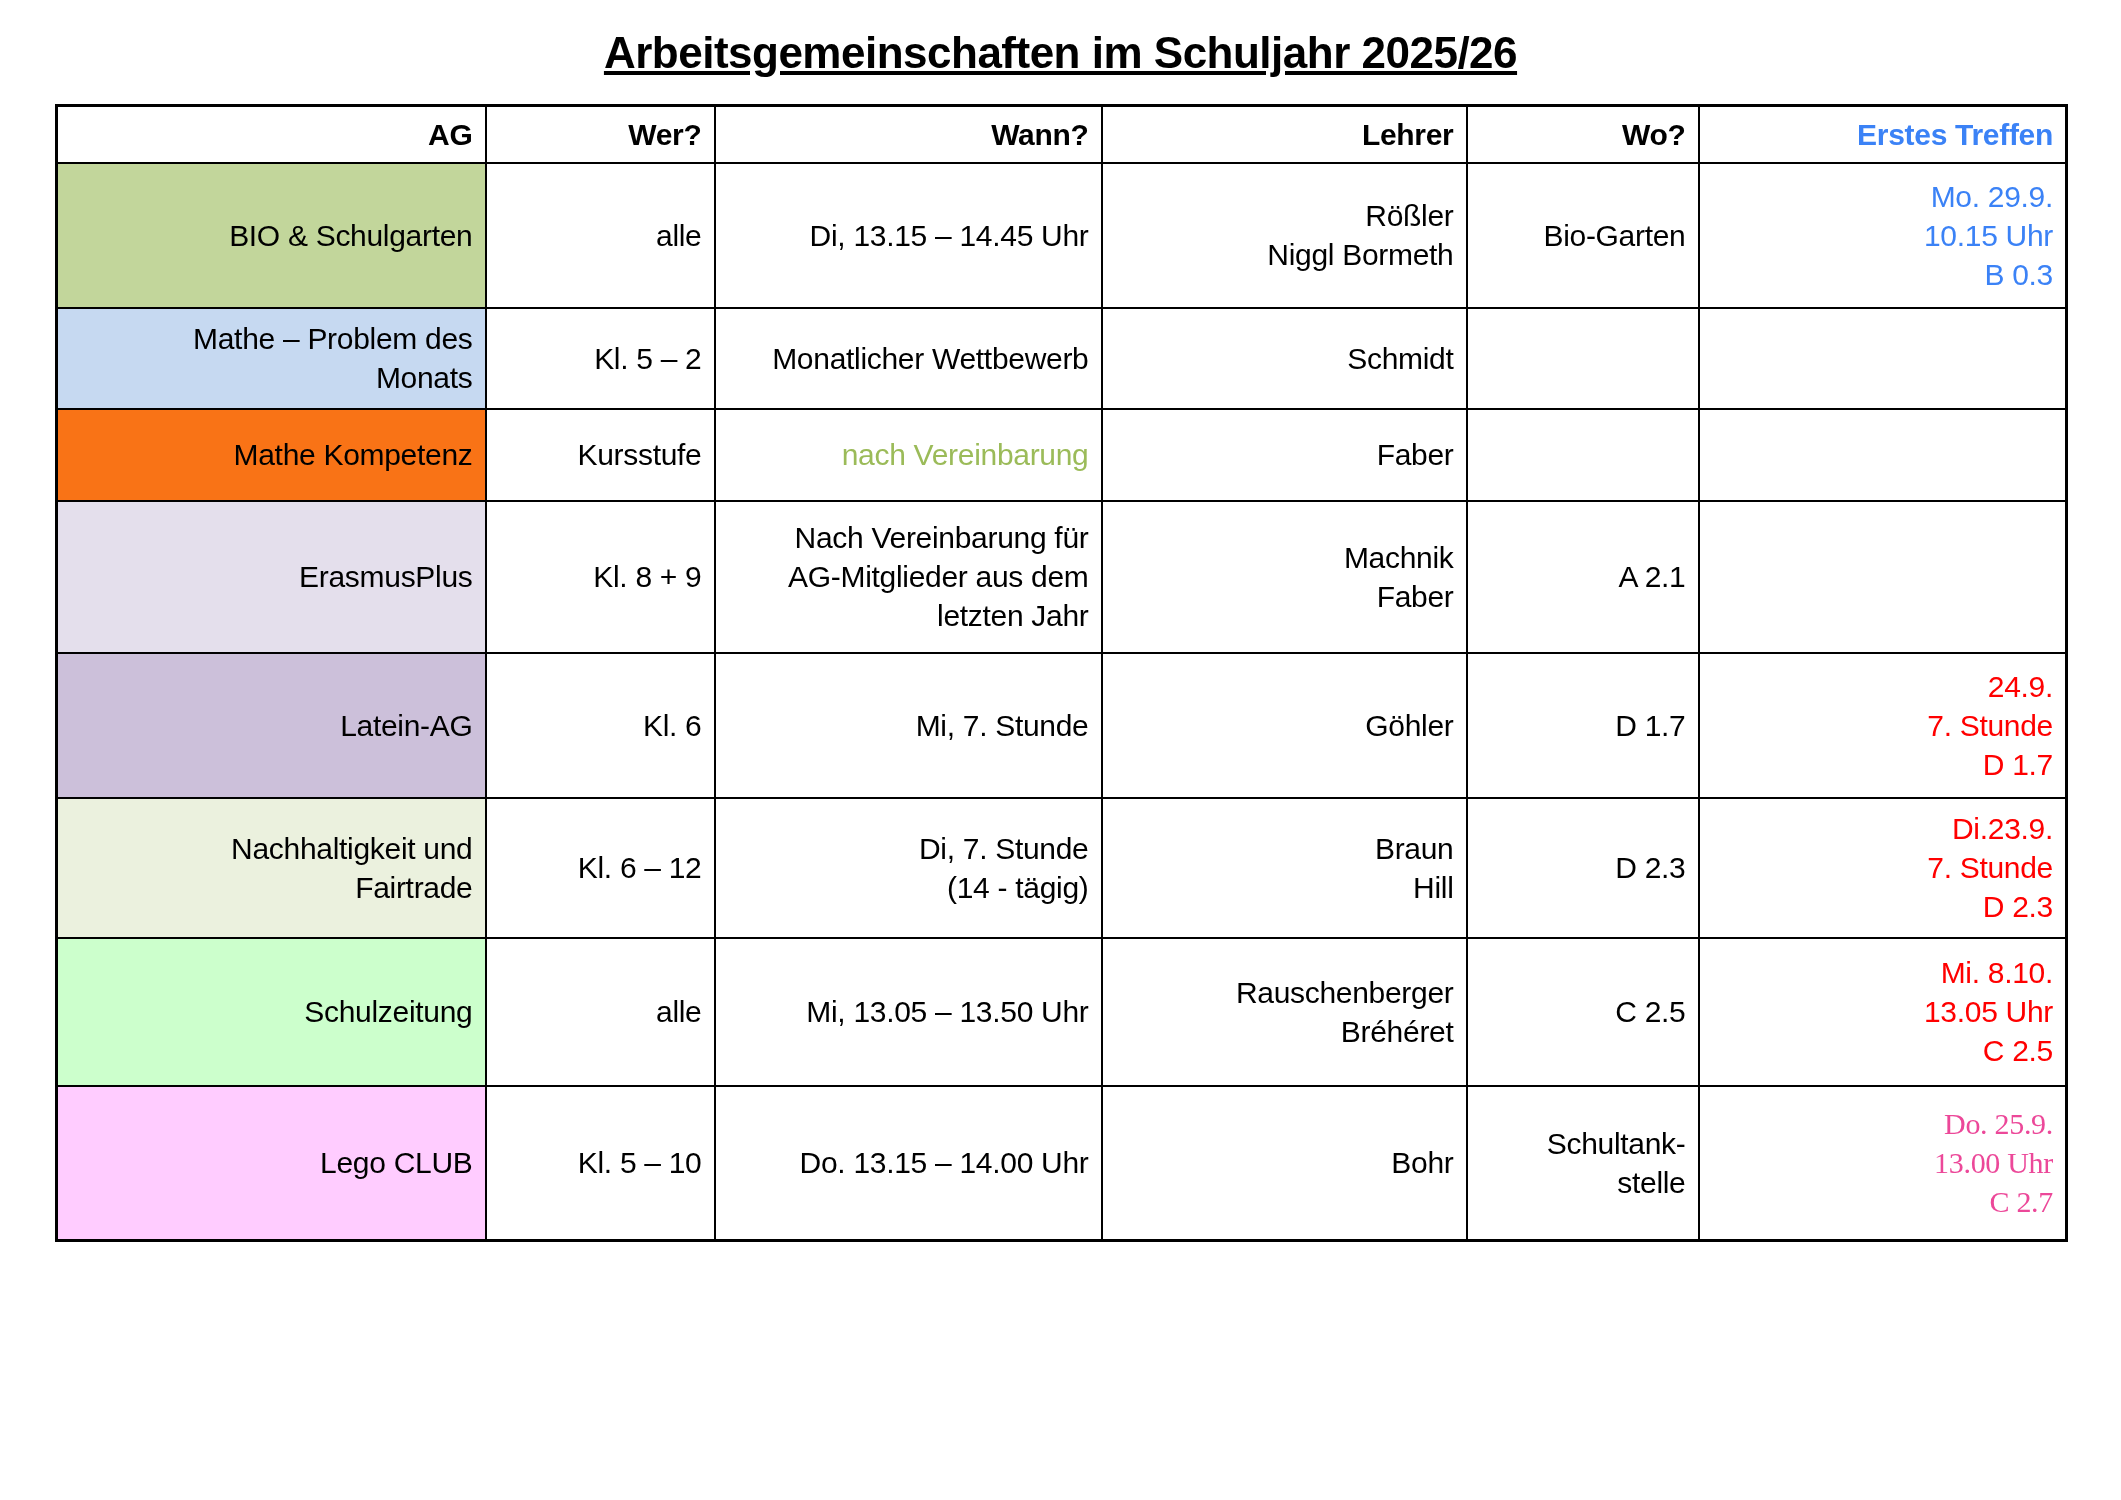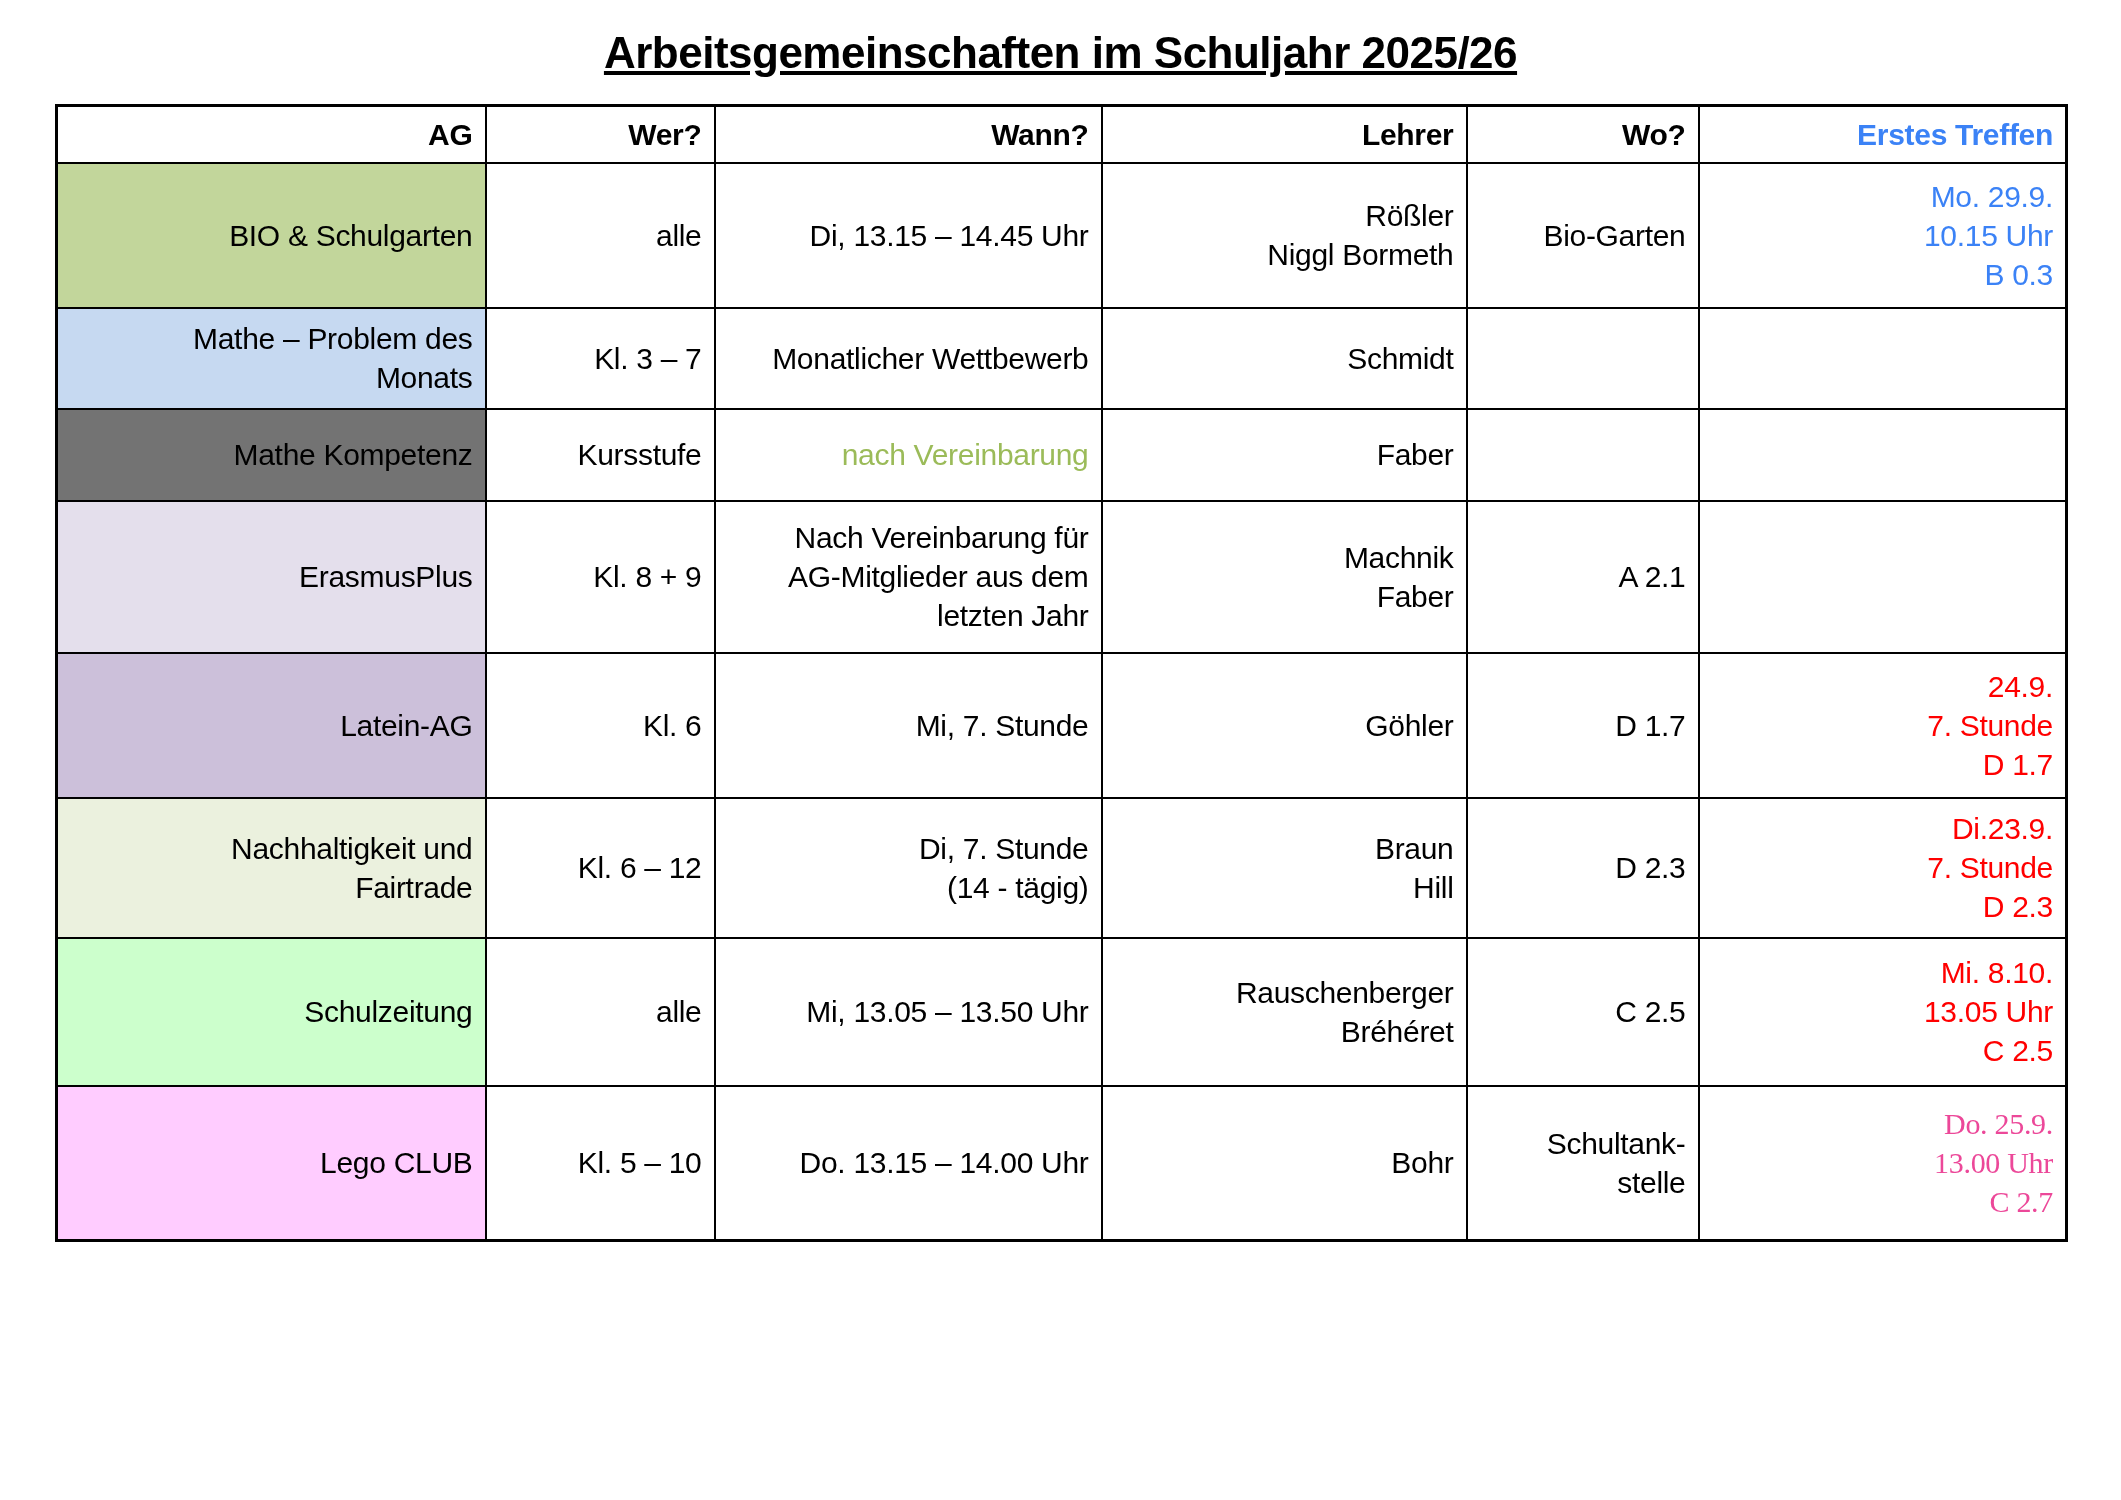--- a/index.html
+++ b/index.html
@@ -84,29 +84,29 @@
 Niggl Bormeth</td>
         <td>Bio-Garten</td>
         <td style="color: #3b82f6;">Mo. 29.9.
 10.15 Uhr
 B 0.3</td>
       </tr>
 
       <tr style="height:101px">
         <td style="background-color: rgb(198, 217, 241);">Mathe – Problem des
 Monats</td>
-        <td>Kl. 3 – 7</td>
+        <td>Kl. 5 – 2</td>
         <td>Monatlicher Wettbewerb</td>
         <td>Schmidt</td>
         <td></td>
         <td style="color: rgb(255, 0, 0);"></td>
       </tr>
 
       <tr style="height:92px">
-        <td style="background-color: #737373;">Mathe Kompetenz</td>
+        <td style="background-color: #f97316;">Mathe Kompetenz</td>
         <td>Kursstufe</td>
         <td style="color: rgb(155, 187, 89);">nach Vereinbarung</td>
         <td>Faber</td>
         <td></td>
         <td style="color: rgb(255, 0, 0);"></td>
       </tr>
 
 
       <tr style="height:152px">
         <td style="background-color: rgb(228, 223, 236);">ErasmusPlus</td>

